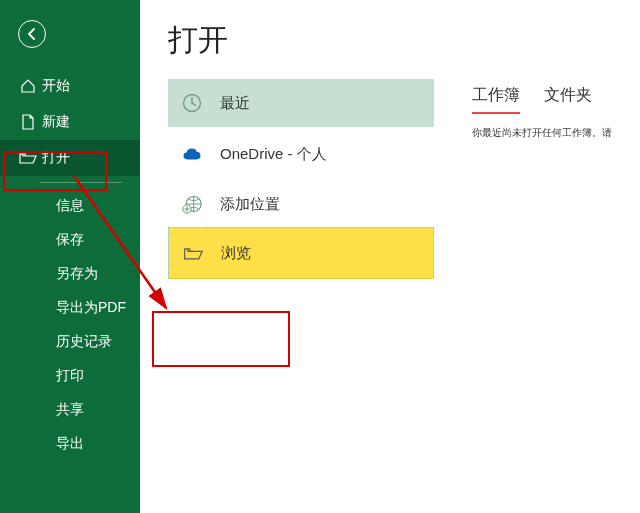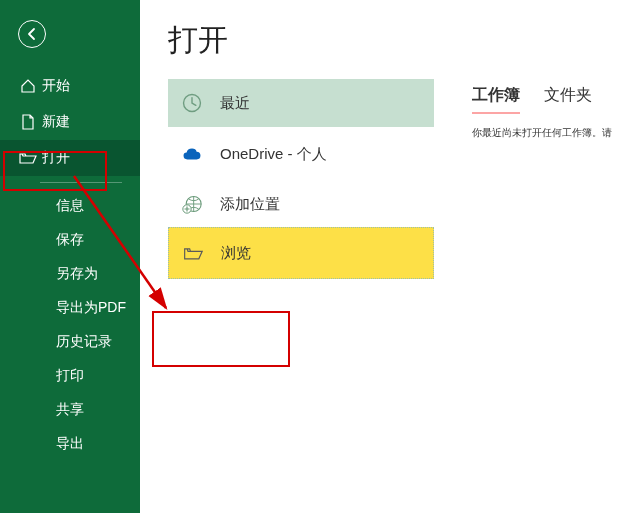--- a/index.html
+++ b/index.html
@@ -109,21 +109,21 @@
     
     .right-pane { flex: 1; padding-top: 6px; }
     .tabs {
       display: flex;
       gap: 24px;
       font-size: 16px;
       color: #333;
       margin-bottom: 12px;
     }
     .tab { padding-bottom: 6px; cursor: pointer; }
-    .tab.active { font-weight: 700; border-bottom: 2px solid #fca5a5; }
+    .tab.active { font-weight: 400; border-bottom: 2px solid #ef4444; }
     .empty-msg { font-size: 10px; color: #333; }
     
     
     .arrow-svg {
       position: absolute;
       left: 70px; top: 172px;
       width: 130px; height: 160px;
       pointer-events: none;
       z-index: 10;
     }

